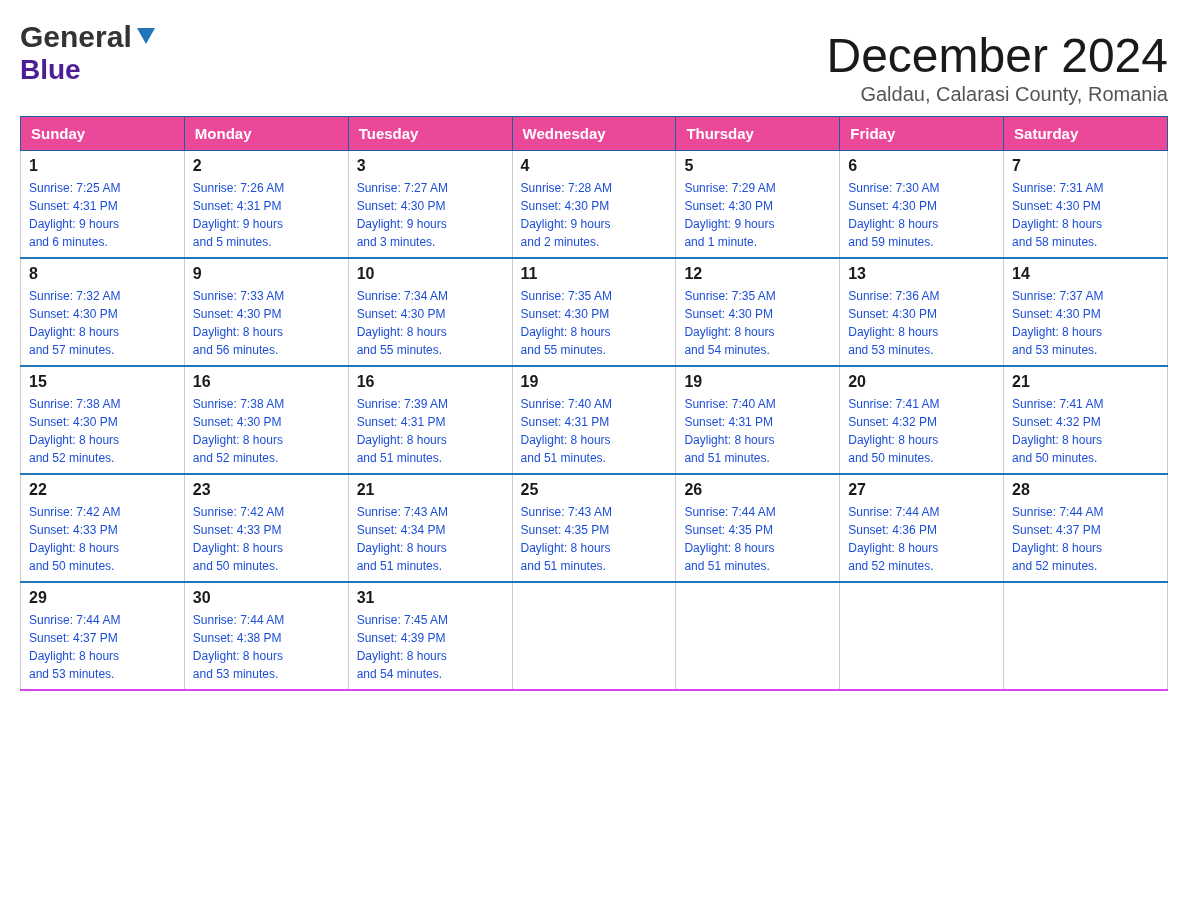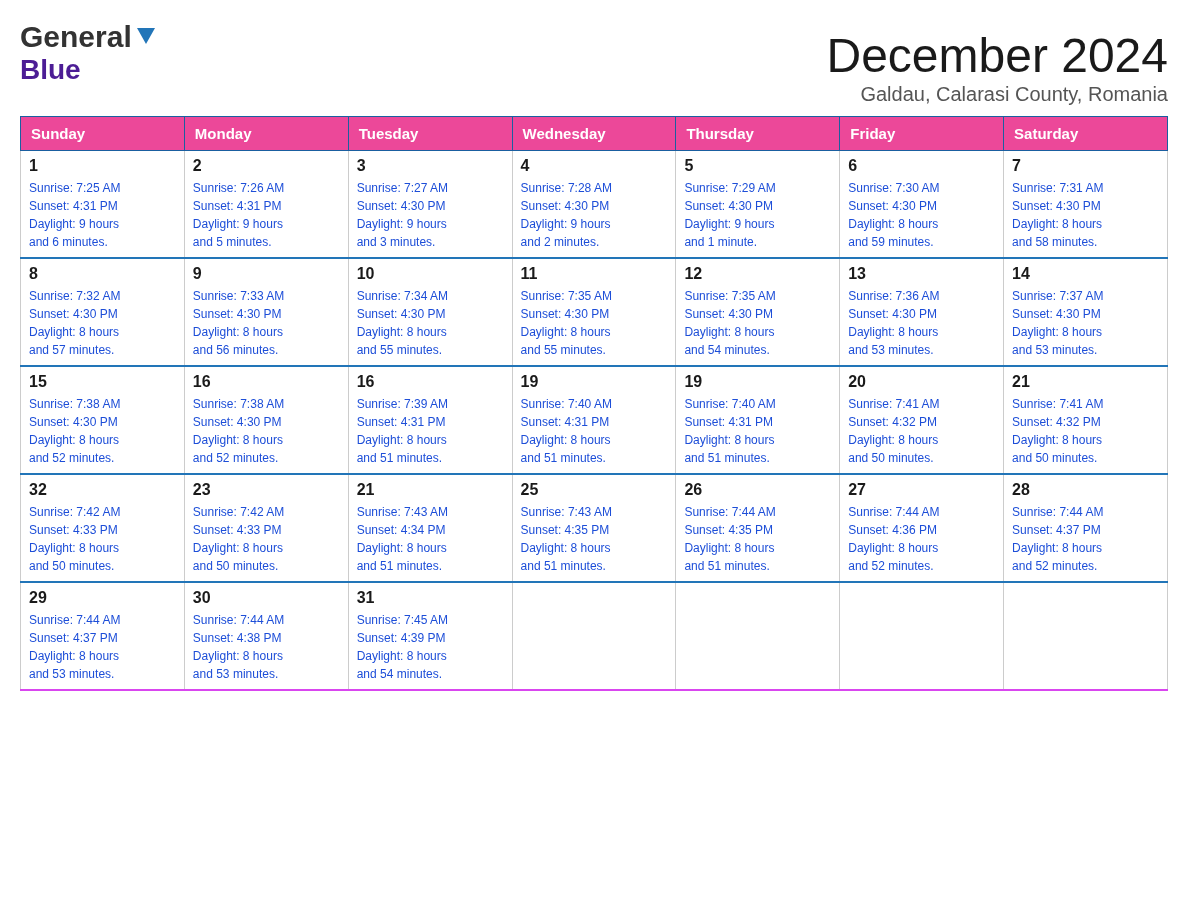--- a/index.html
+++ b/index.html
@@ -212,21 +212,21 @@
           <div class="day-number">20</div>
           <div class="day-info">Sunrise: 7:41 AM<br>Sunset: 4:32 PM<br>Daylight: 8 hours<br>and 50 minutes.</div>
         </td>
         <td>
           <div class="day-number">21</div>
           <div class="day-info">Sunrise: 7:41 AM<br>Sunset: 4:32 PM<br>Daylight: 8 hours<br>and 50 minutes.</div>
         </td>
       </tr>
       <tr>
         <td>
-          <div class="day-number">32</div>
+          <div class="day-number">22</div>
           <div class="day-info">Sunrise: 7:42 AM<br>Sunset: 4:33 PM<br>Daylight: 8 hours<br>and 50 minutes.</div>
         </td>
         <td>
           <div class="day-number">23</div>
           <div class="day-info">Sunrise: 7:42 AM<br>Sunset: 4:33 PM<br>Daylight: 8 hours<br>and 50 minutes.</div>
         </td>
         <td>
           <div class="day-number">21</div>
           <div class="day-info">Sunrise: 7:43 AM<br>Sunset: 4:34 PM<br>Daylight: 8 hours<br>and 51 minutes.</div>
         </td>

